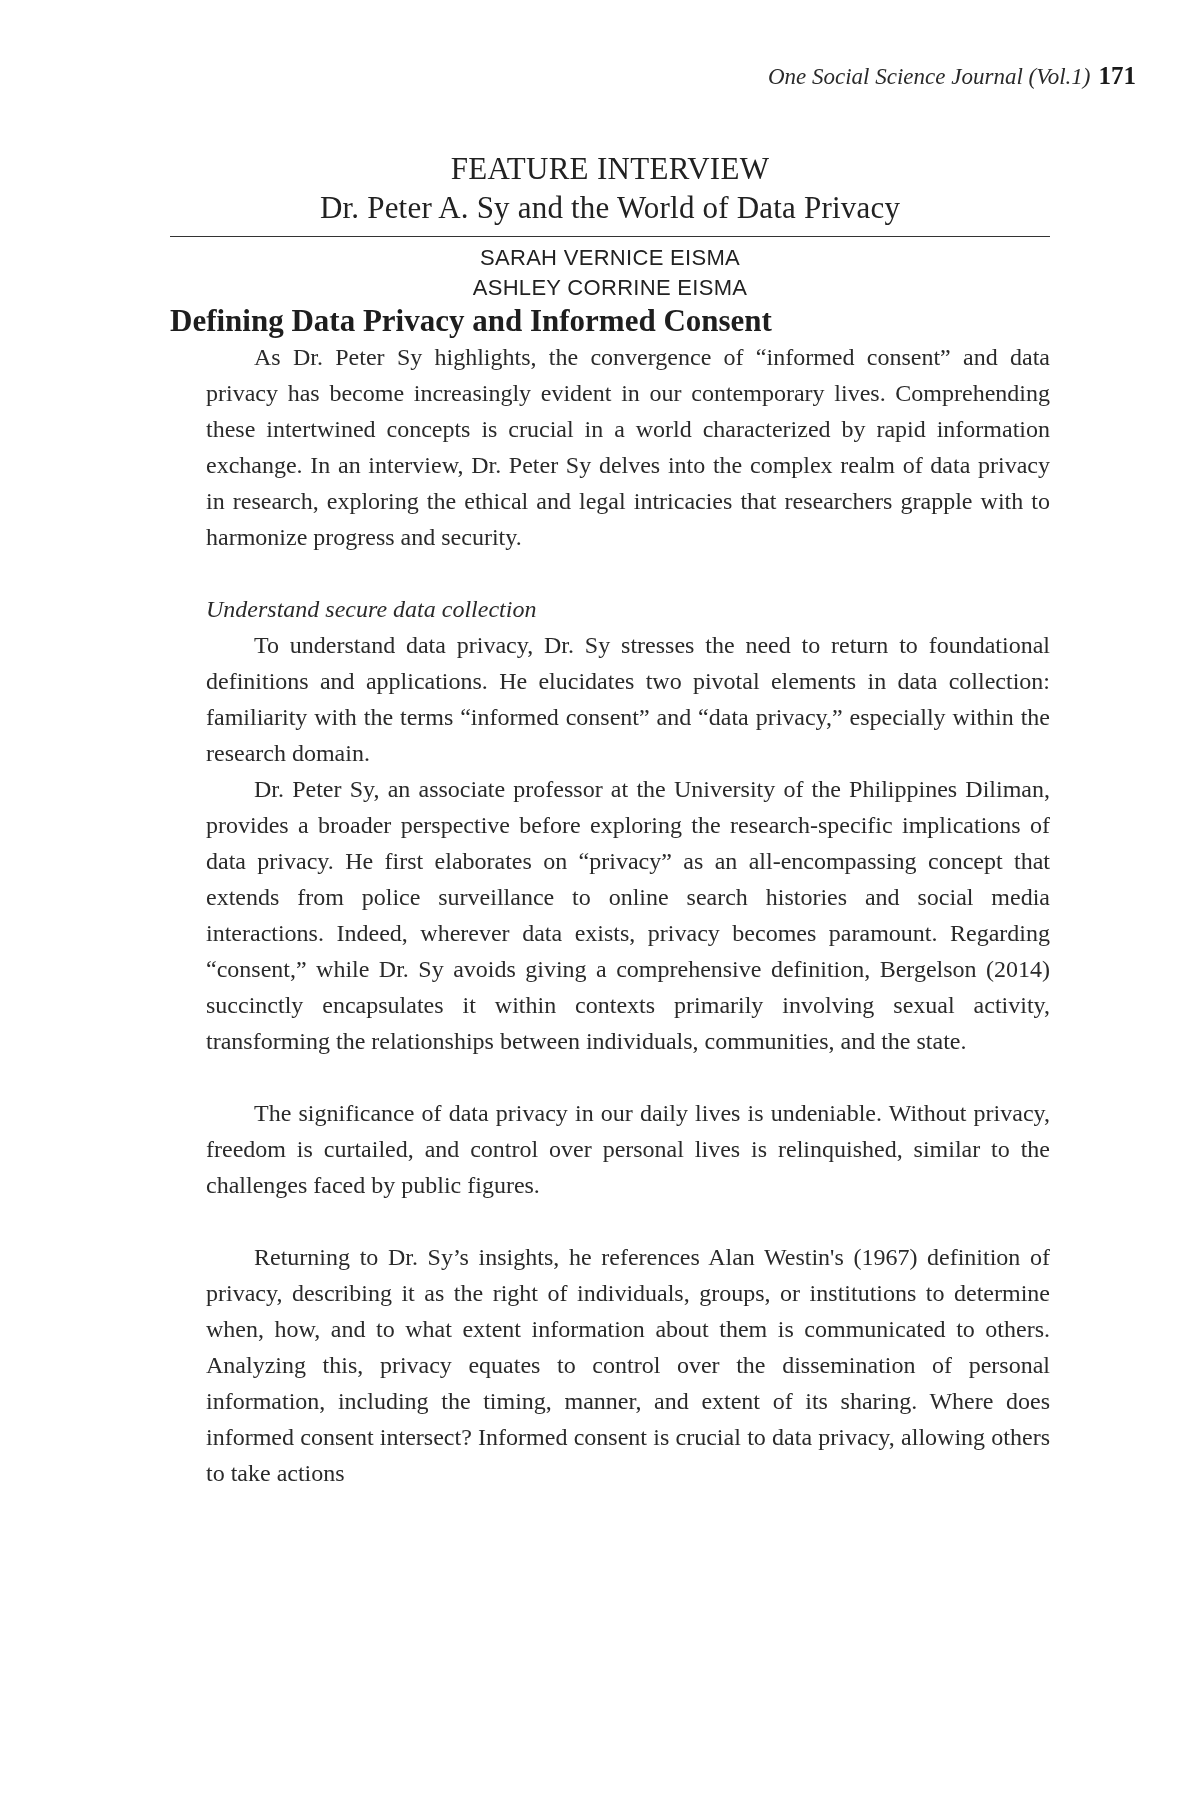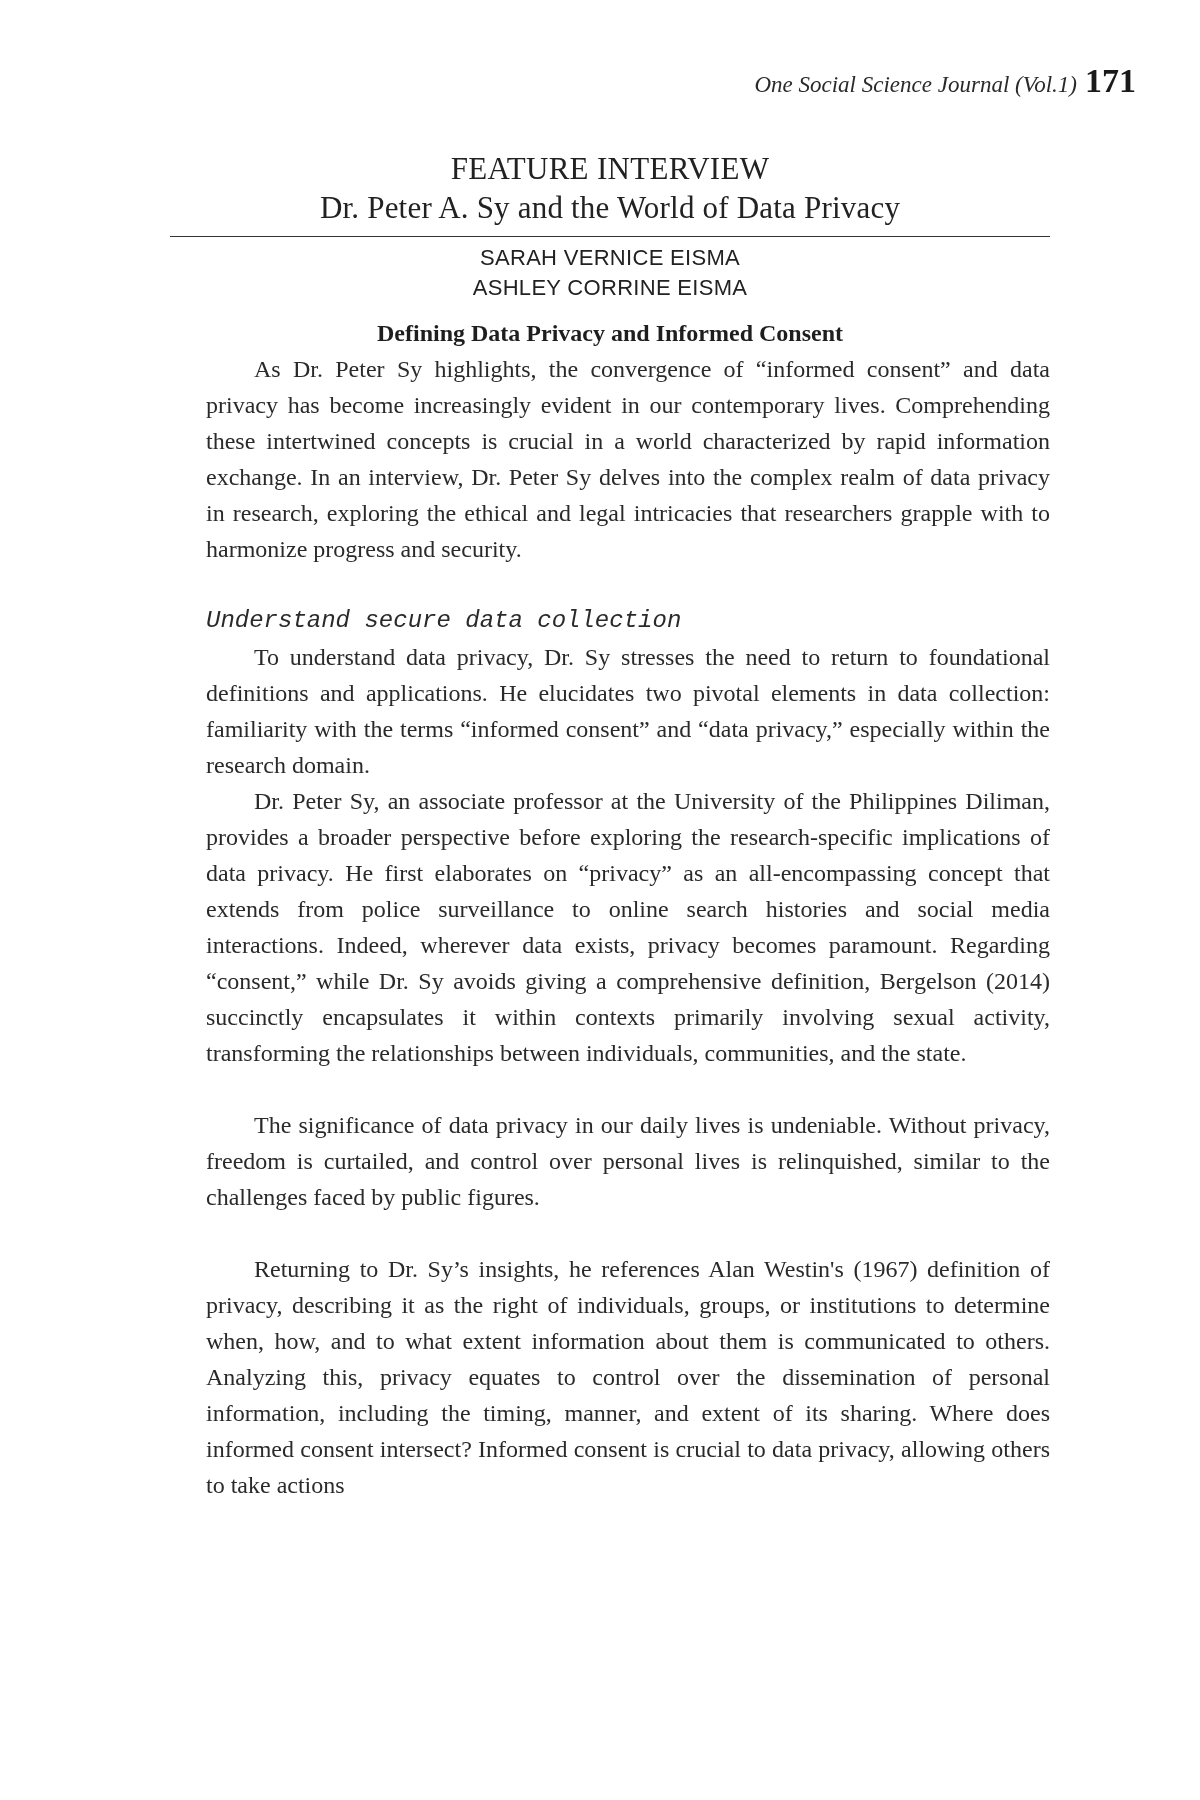--- a/index.html
+++ b/index.html
@@ -3,30 +3,30 @@
 <meta charset="utf-8">
 <style>
   html, body { margin: 0; padding: 0; background: #ffffff; }
   body { width: 1200px; height: 1800px; position: relative; overflow: hidden; color: #2a2a2a; }
   .running-head {
     position: absolute; top: 62px; right: 64px;
     font-family: "Liberation Serif", "DejaVu Serif", serif;
     font-size: 23px; color: #2a2a2a; white-space: nowrap;
   }
   .running-head .journal { font-style: italic; text-align: right; }
-  .running-head .pagenum { font-weight: bold; font-size: 34px; margin-left: 8px; color: #1a1a1a; }
+  .running-head .pagenum { font-weight: bold; font-size: 25px; margin-left: 8px; color: #1a1a1a; }
   .column { position: absolute; left: 170px; top: 150px; width: 880px; }
   .title-block { text-align: center; font-family: Liberation Serif, serif; color: #222; }
   .title-line1 { font-size: 31px; line-height: 38px; letter-spacing: 0.3px; }
   .title-line2 { font-size: 31px; line-height: 40px; letter-spacing: 0.2px; }
   .rule { height: 0; border-top: 1.6px solid #333; margin: 8px 0 6px 0; }
   .authors { text-align: center; font-family: "Liberation Sans", "DejaVu Sans", sans-serif; font-size: 22px; line-height: 30px; letter-spacing: 0.3px; color: #222; }
   .body-text { font-family: "Liberation Serif", "DejaVu Serif", serif; font-size: 24px; line-height: 36px; color: #2a2a2a; margin-left: 36px; }
-  .section-heading { font-weight: bold; font-family: "Liberation Serif", "DejaVu Serif", serif; font-size: 24px; line-height: 36px; margin-top: 12px; color: #1e1e1e; text-align: center; }
-  .subheading { font-style: italic; font-family: Liberation Mono, monospace; font-size: 24px; line-height: 36px; color: #2a2a2a; }
+  .section-heading { font-weight: bold; font-family: "Liberation Serif", "DejaVu Serif", serif; font-size: 31px; line-height: 36px; margin-top: 0; color: #1e1e1e; }
+  .subheading { font-style: italic; font-family: Liberation Serif, serif; font-size: 24px; line-height: 36px; color: #2a2a2a; }
   p.para { margin: 0; text-align: justify; text-indent: 48px; }
   .gap { height: 36px; }
 </style>
 </head>
 <body>
 
 <div class="running-head">
   <span class="journal">One Social Science Journal (Vol.1)</span><span class="pagenum">171</span>
 </div>
 

